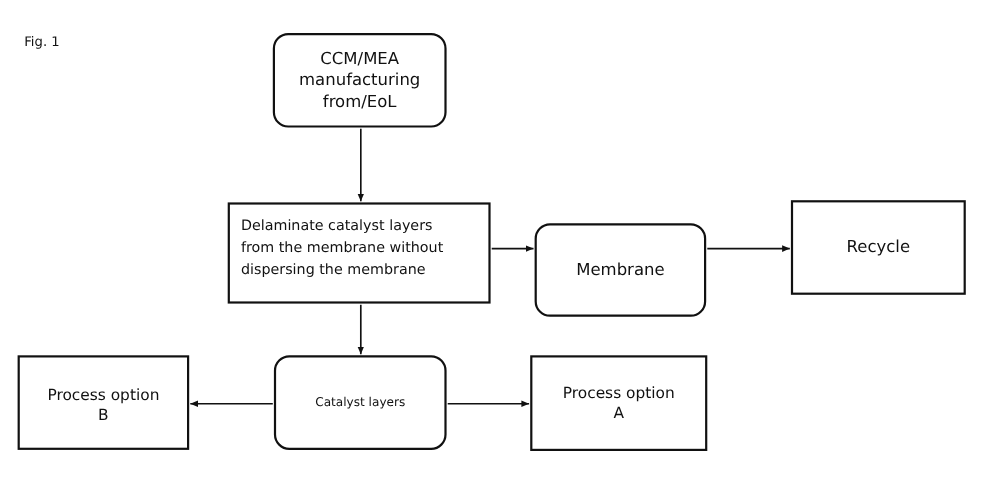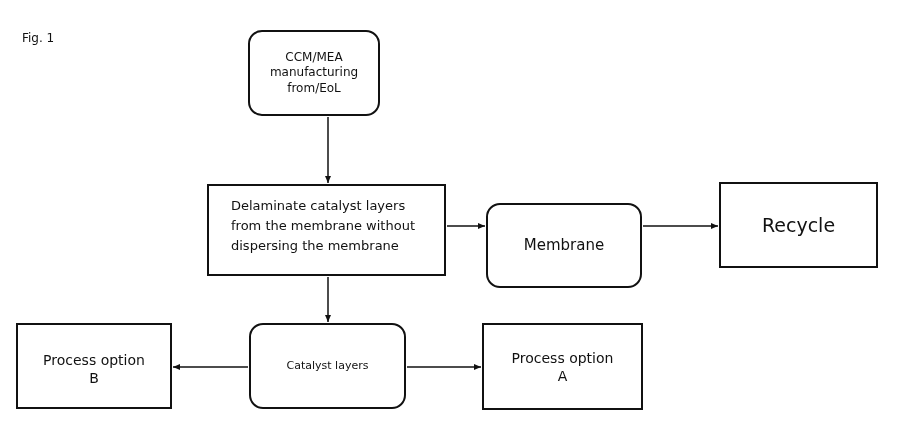--- a/index.html
+++ b/index.html
@@ -4,27 +4,27 @@
   <style>
     html, body { margin: 0; padding: 0; background: #ffffff; }
     body { width: 903px; height: 448px; position: relative; overflow: hidden;
            font-family: "DejaVu Sans", sans-serif; color: #111; }
     .fig-label { position: absolute; left: 22px; top: 31px; font-size: 12px; }
     .node { position: absolute; box-sizing: border-box; border: 2px solid #111;
             display: flex; align-items: center; justify-content: center; text-align: center;
             background: #fff; }
     .rounded { border-radius: 14px; }
     .node span { display: block; line-height: 1.3; }
-    #n-source { left: 248px; top: 30px; width: 132px; height: 86px; font-size: 12px; }
+    #n-source { left: 248px; top: 30px; width: 158px; height: 86px; font-size: 15px; }
     #n-delam { left: 207px; top: 184px; width: 239px; height: 92px; font-size: 13px;
                justify-content: flex-start; align-items: flex-start; text-align: left;
                padding: 10px 0 0 10px; }
-    #n-delam span { line-height: 1.55; margin-left: 12px; }
+    #n-delam span { line-height: 1.55; }
     #n-membrane { left: 486px; top: 183px; width: 156px; height: 85px; font-size: 15px; margin-top: 20px; }
-    #n-recycle { left: 719px; top: 182px; width: 159px; height: 86px; font-size: 19px; }
+    #n-recycle { left: 719px; top: 182px; width: 159px; height: 86px; font-size: 15px; }
     #n-optb { left: 16px; top: 323px; width: 156px; height: 86px; font-size: 14px;
               align-items: flex-start; padding-top: 26px; }
     #n-catalyst { left: 249px; top: 323px; width: 157px; height: 86px; font-size: 11px; }
     #n-opta { left: 482px; top: 323px; width: 161px; height: 87px; font-size: 14px;
               align-items: flex-start; padding-top: 24px; }
     svg.edges { position: absolute; left: 0; top: 0; }
   </style>
 </head>
 <body>
 

